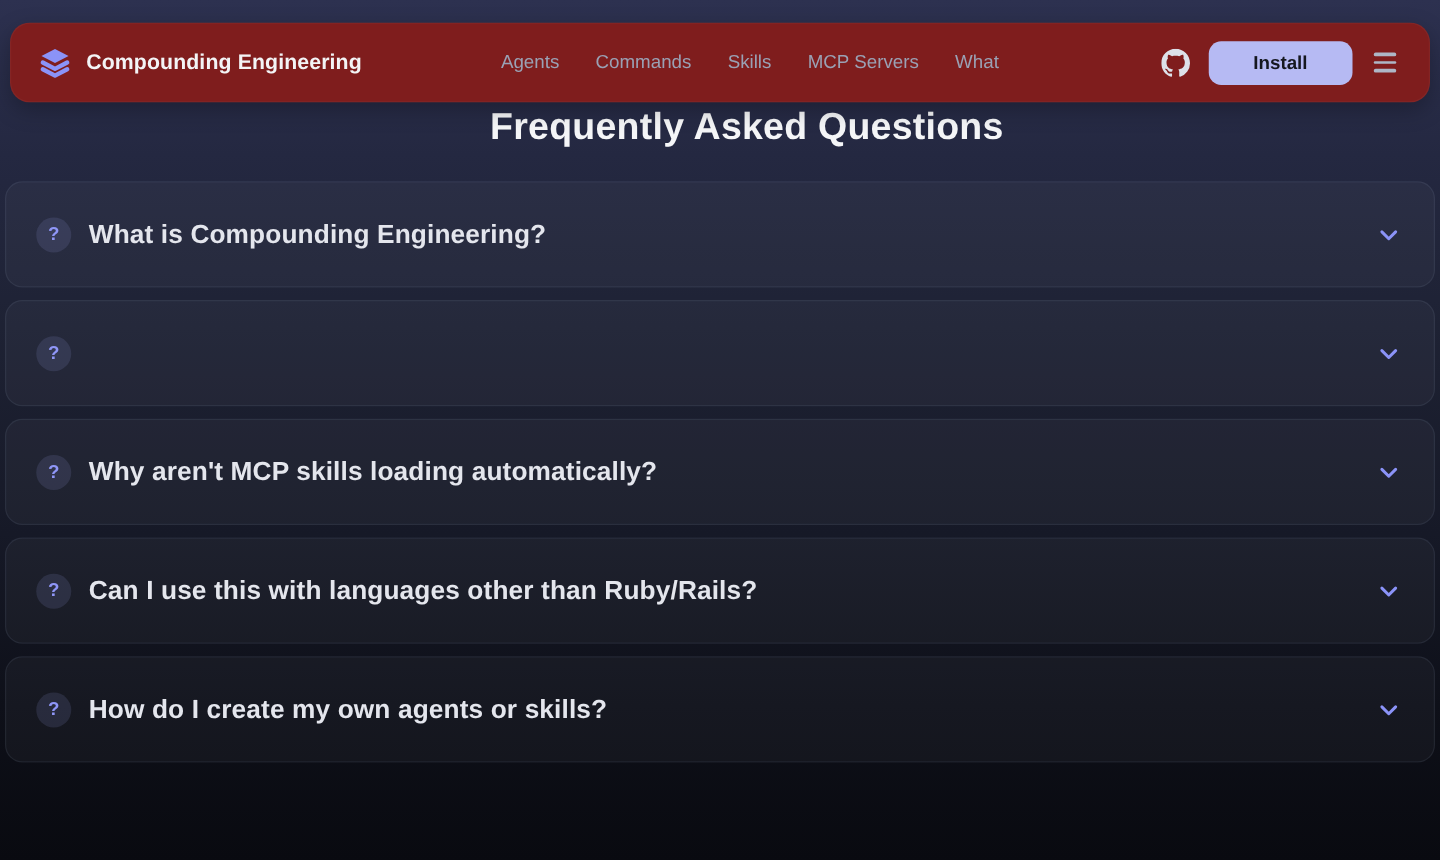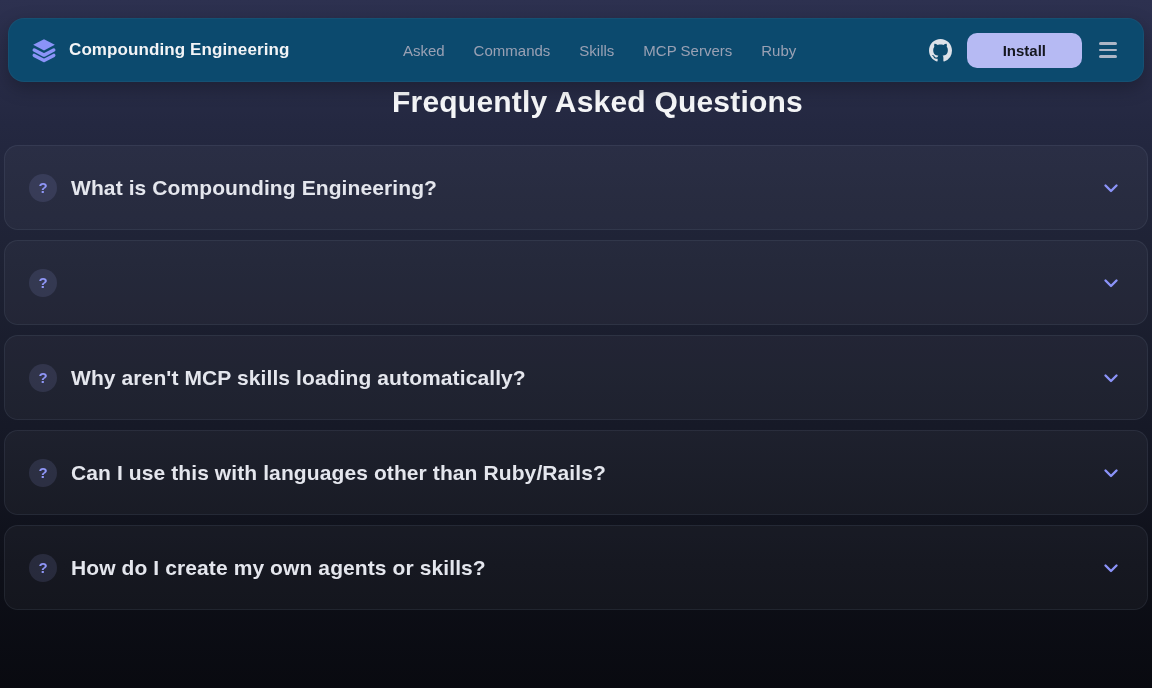--- a/index.html
+++ b/index.html
@@ -9,21 +9,21 @@
     background: linear-gradient(180deg,
       #2d3150 0%, #242841 18%, #1e2234 38%,
       #161927 62%, #0e1019 82%, #090a10 100%);
     color: #e4e6ed;
   }
 
   
   .navbar {
     margin: 18px 8px 0 8px;
     height: 64px;
-    background: #0c4a6e;
+    background: #7f1d1d;
     border: 1px solid rgba(255,255,255,0.04);
     border-radius: 16px;
     display: flex;
     align-items: center;
     padding: 0 22px;
     position: relative;
     box-shadow: 0 6px 18px rgba(0,0,0,0.25);
   }
   .brand { display: flex; align-items: center; gap: 12px; cursor: pointer; }
   .logo { width: 26px; height: 26px; display: inline-flex; }
@@ -148,25 +148,25 @@
       <svg viewBox="0 0 24 24" fill="none">
         <path d="M12 2 L22 7.2 12 12.4 2 7.2 Z" fill="#8b93f8"></path>
         <path d="M3 12 L12 16.7 21 12" stroke="#8b93f8" stroke-width="3.2" stroke-linecap="round" stroke-linejoin="round" fill="none"></path>
         <path d="M3 17 L12 21.7 21 17" stroke="#8b93f8" stroke-width="3.2" stroke-linecap="round" stroke-linejoin="round" fill="none"></path>
       </svg>
     </span>
     <span class="brand-text">Compounding Engineering</span>
   </div>
 
   <nav class="nav-links">
-    <a class="nav-link">Asked</a>
+    <a class="nav-link">Agents</a>
     <a class="nav-link">Commands</a>
     <a class="nav-link">Skills</a>
     <a class="nav-link">MCP Servers</a>
-    <a class="nav-link">Ruby</a>
+    <a class="nav-link">What</a>
   </nav>
 
   <div class="nav-right">
     <a class="github-link">
       <svg viewBox="0 0 16 16" aria-hidden="true">
         <path d="M8 0C3.58 0 0 3.58 0 8c0 3.54 2.29 6.53 5.47 7.59.4.07.55-.17.55-.38 0-.19-.01-.82-.01-1.49-2.01.37-2.53-.49-2.69-.94-.09-.23-.48-.94-.82-1.13-.28-.15-.68-.52-.01-.53.63-.01 1.08.58 1.23.82.72 1.21 1.87.87 2.33.66.07-.52.28-.87.51-1.07-1.78-.2-3.64-.89-3.64-3.95 0-.87.31-1.59.82-2.15-.08-.2-.36-1.02.08-2.12 0 0 .67-.21 2.2.82.64-.18 1.32-.27 2-.27s1.36.09 2 .27c1.53-1.04 2.2-.82 2.2-.82.44 1.1.16 1.92.08 2.12.51.56.82 1.27.82 2.15 0 3.07-1.87 3.75-3.65 3.95.29.25.54.73.54 1.48 0 1.07-.01 1.93-.01 2.2 0 .21.15.46.55.38A8.01 8.01 0 0 0 16 8c0-4.42-3.58-8-8-8z"></path>
       </svg>
     </a>
     <button class="install-btn">Install</button>
     <button class="menu-btn">

